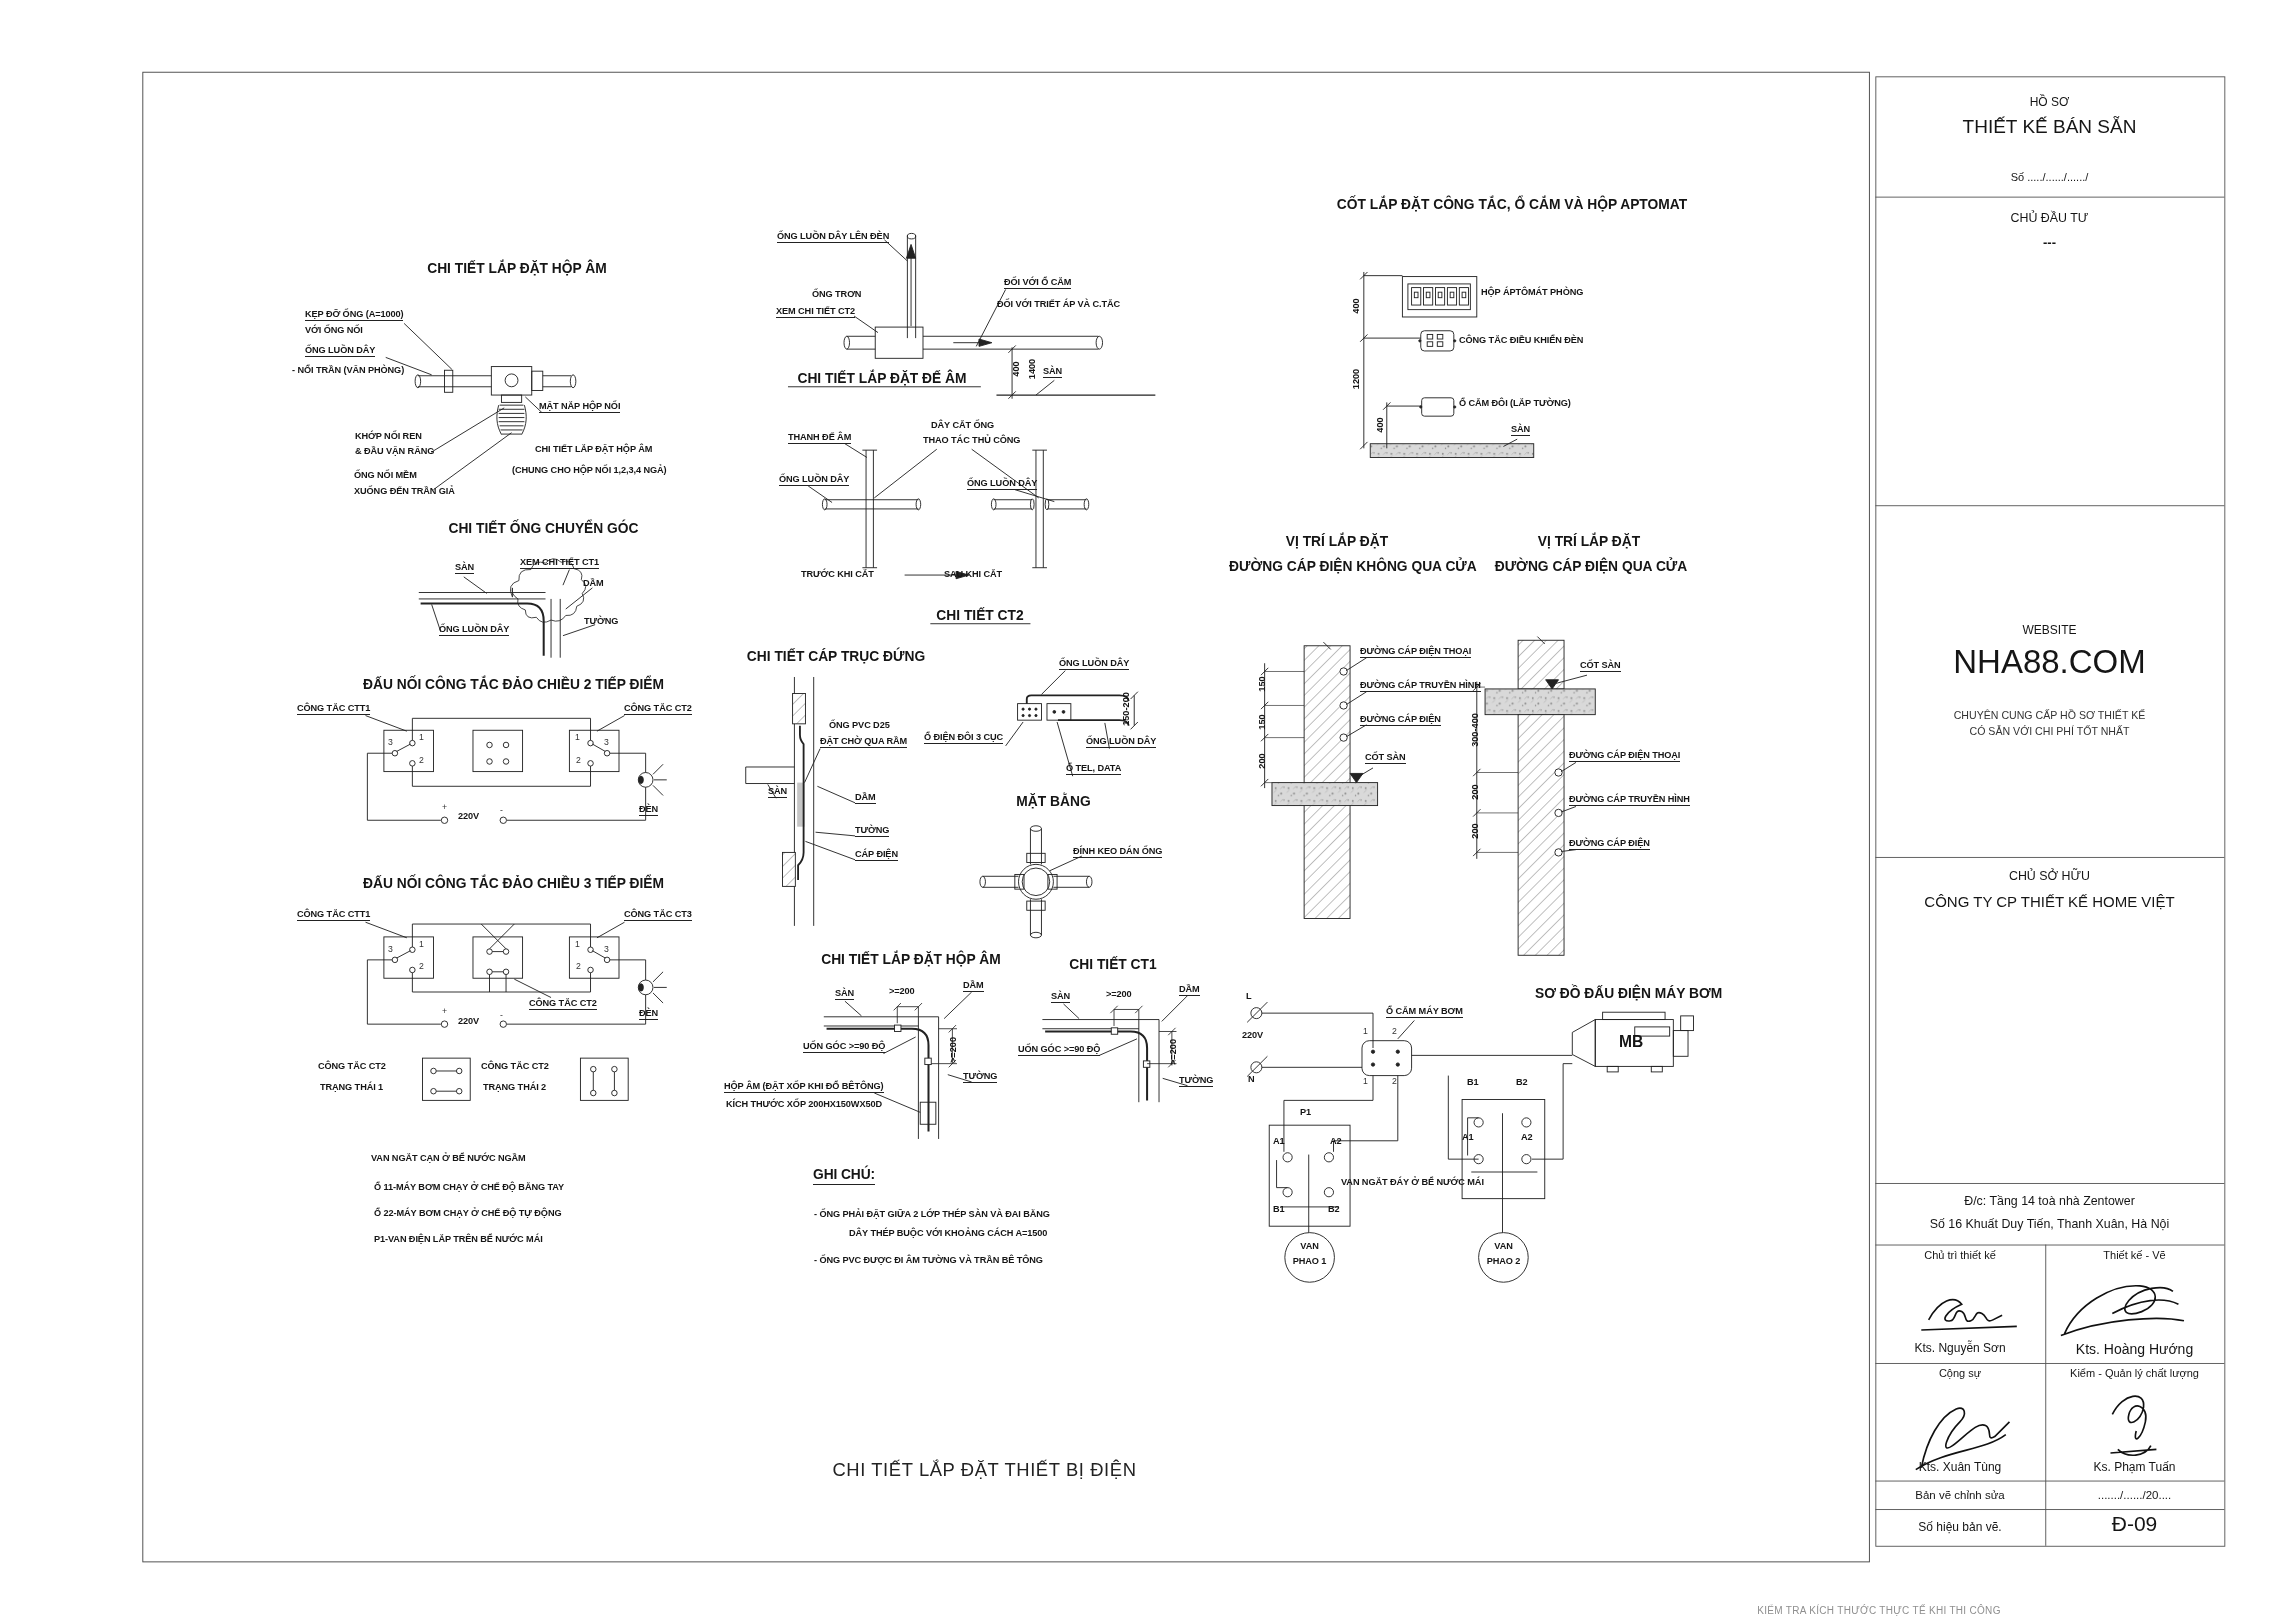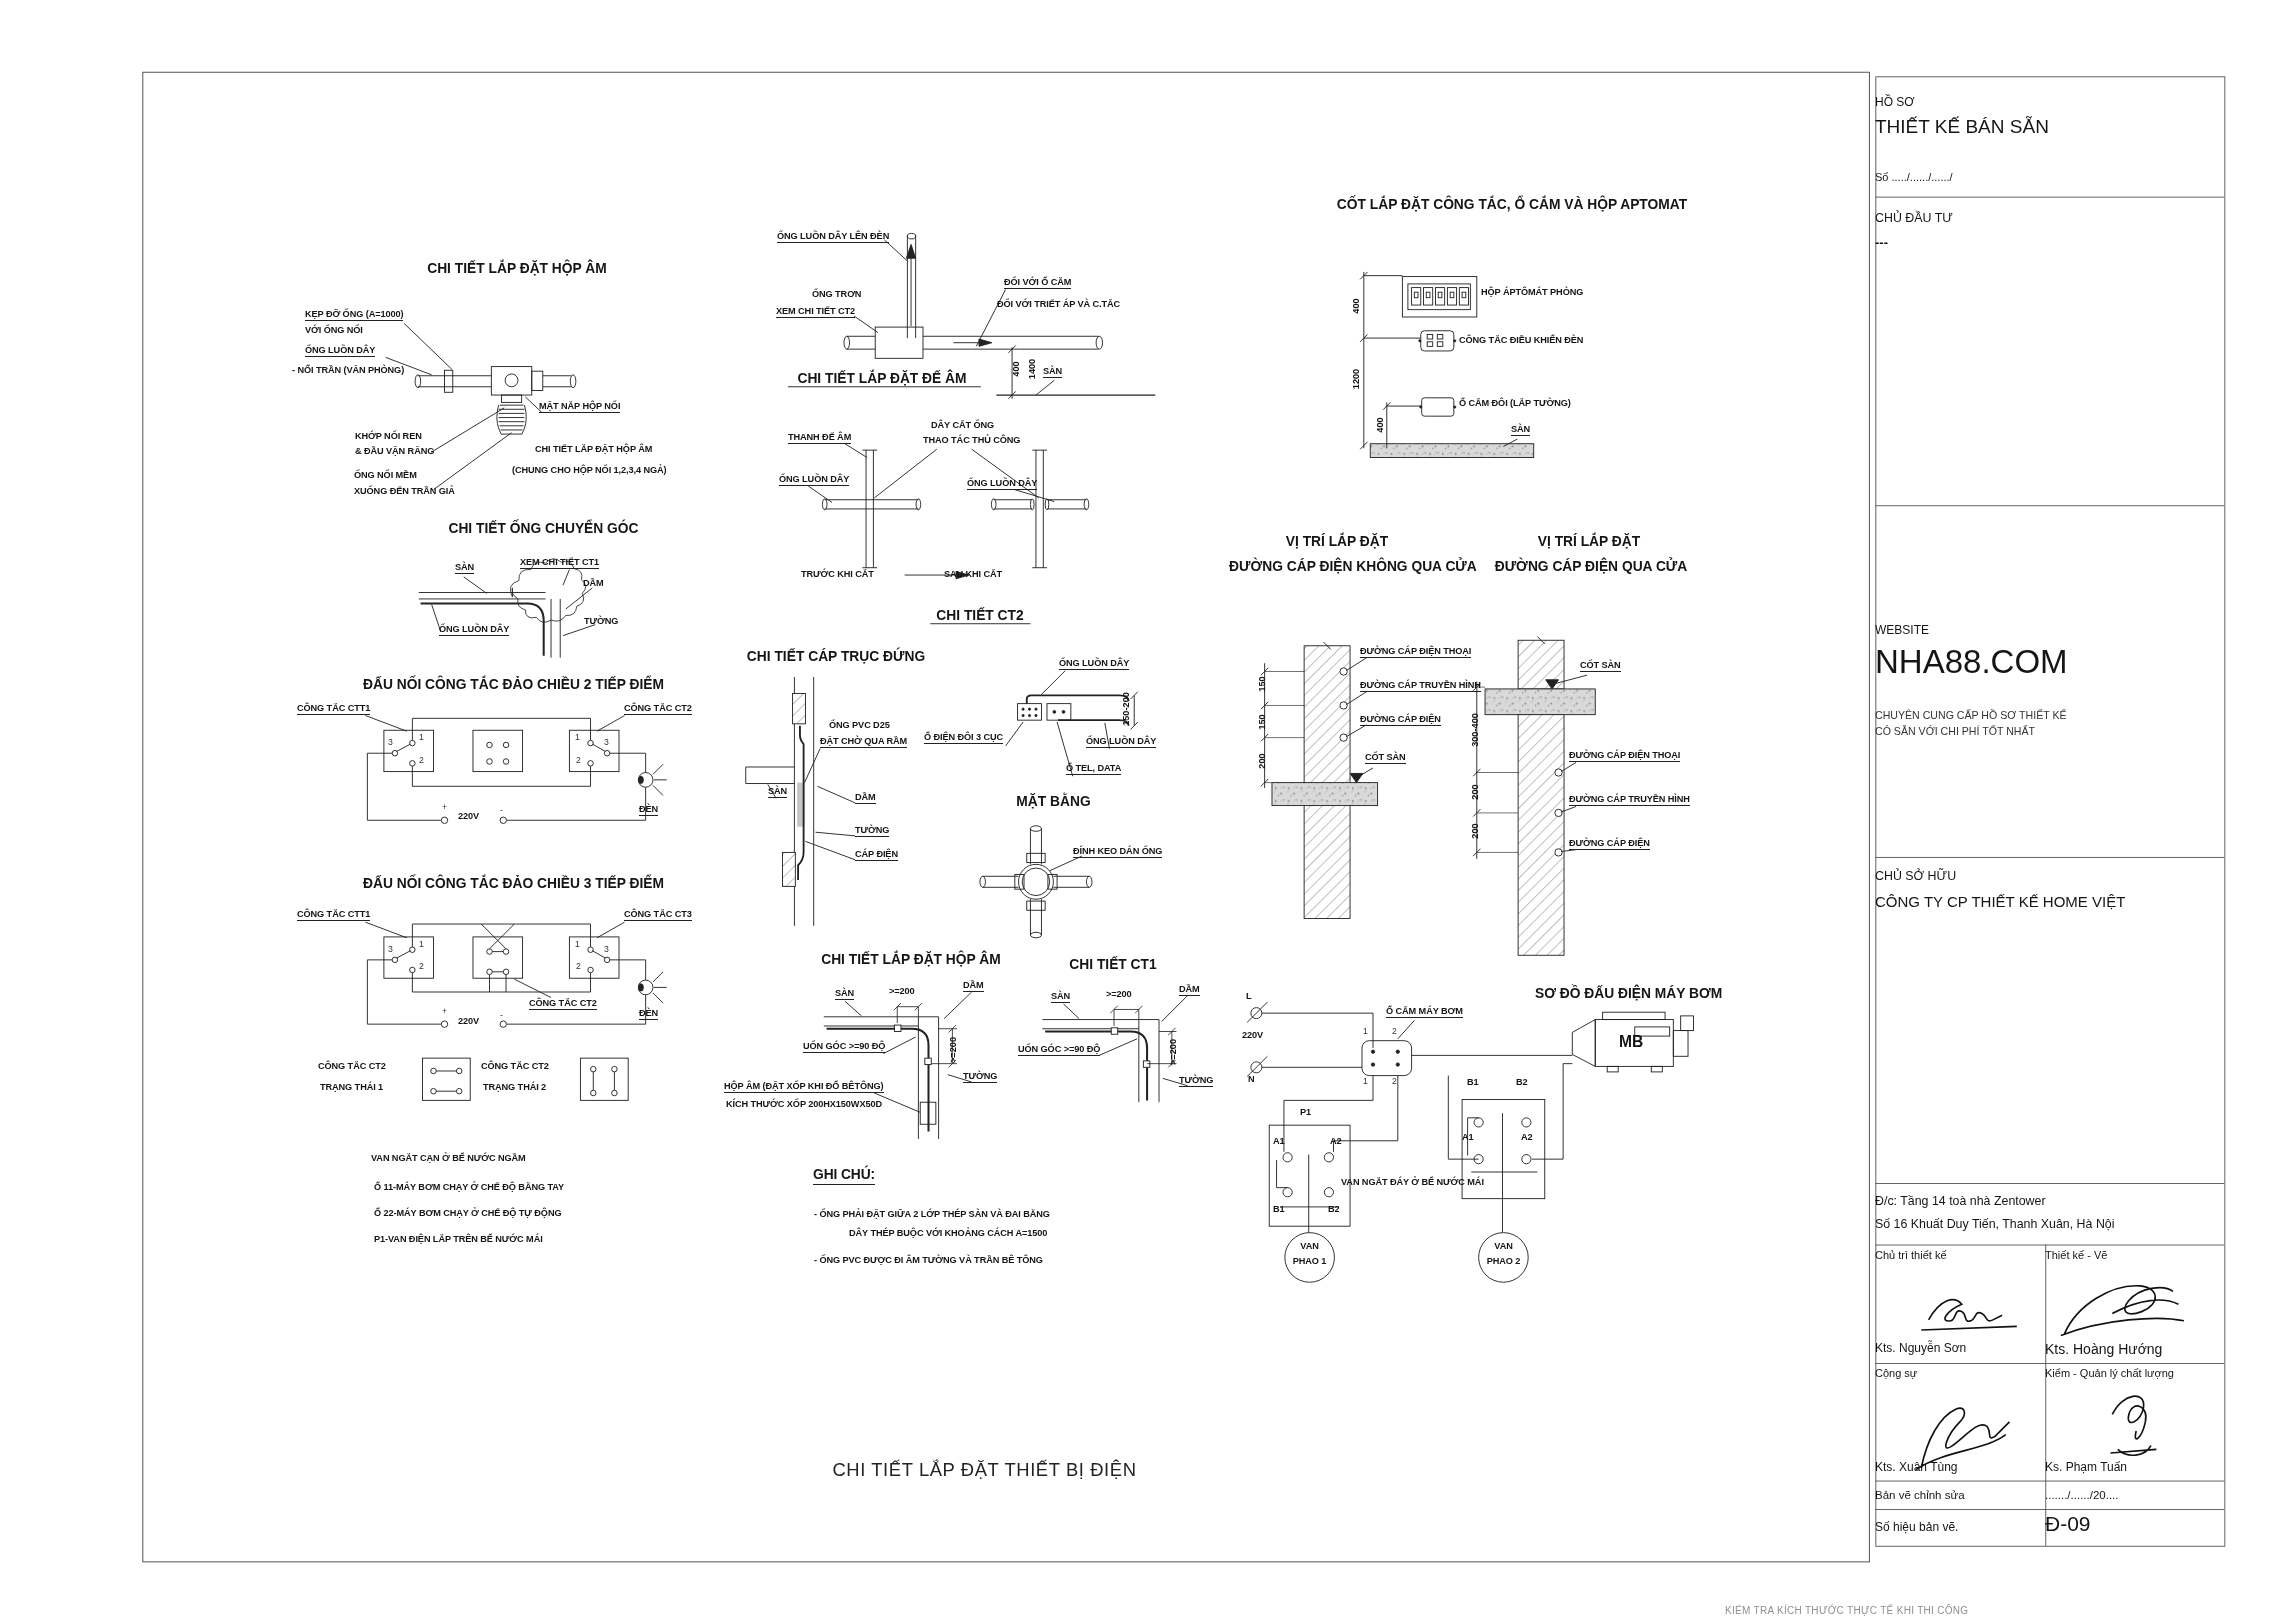--- a/index.html
+++ b/index.html
@@ -5,22 +5,22 @@
   html,body{margin:0;padding:0;background:#fff}
   .page{position:relative;width:2296px;height:1624px;background:#fff;overflow:hidden;
         font-family:"Liberation Sans",sans-serif;color:#151515}
   svg.lines{position:absolute;left:0;top:0}
   .lb{position:absolute;font-size:9.2px;font-weight:700;line-height:1.15;white-space:nowrap;letter-spacing:-0.1px}
   .lb.u{border-bottom:0.9px solid #222;padding-bottom:0.9px}
   .ttl{position:absolute;font-size:13.8px;font-weight:700;text-align:center;white-space:nowrap}
   .dim-v{position:absolute;width:40px;font-size:9.2px;font-weight:700;text-align:center;white-space:nowrap;transform:rotate(-90deg)}
   .small{position:absolute;font-size:8.7px;font-weight:400;white-space:nowrap;color:#333}
   .main-title{position:absolute;font-size:18.4px;font-weight:400;letter-spacing:0.6px;text-align:center;color:#222;white-space:nowrap}
-  .footer-note{position:absolute;font-size:10px;color:#8f8f8f;white-space:nowrap;letter-spacing:0.3px}
-  .tb{position:absolute;white-space:nowrap}
+  .footer-note{position:absolute;font-size:10px;color:#8f8f8f;text-align:center;white-space:nowrap;letter-spacing:0.3px}
+  .tb{position:absolute;text-align:center;white-space:nowrap}
 </style>
 </head>
 <body>
 
 <div class="page">
 
 <svg class="lines" width="2296" height="1624" viewBox="0 0 2500 1768">
   <defs>
     <pattern id="hatch" width="9" height="9" patternUnits="userSpaceOnUse" patternTransform="rotate(45)">
       <rect width="9" height="9" fill="#fff"></rect>

